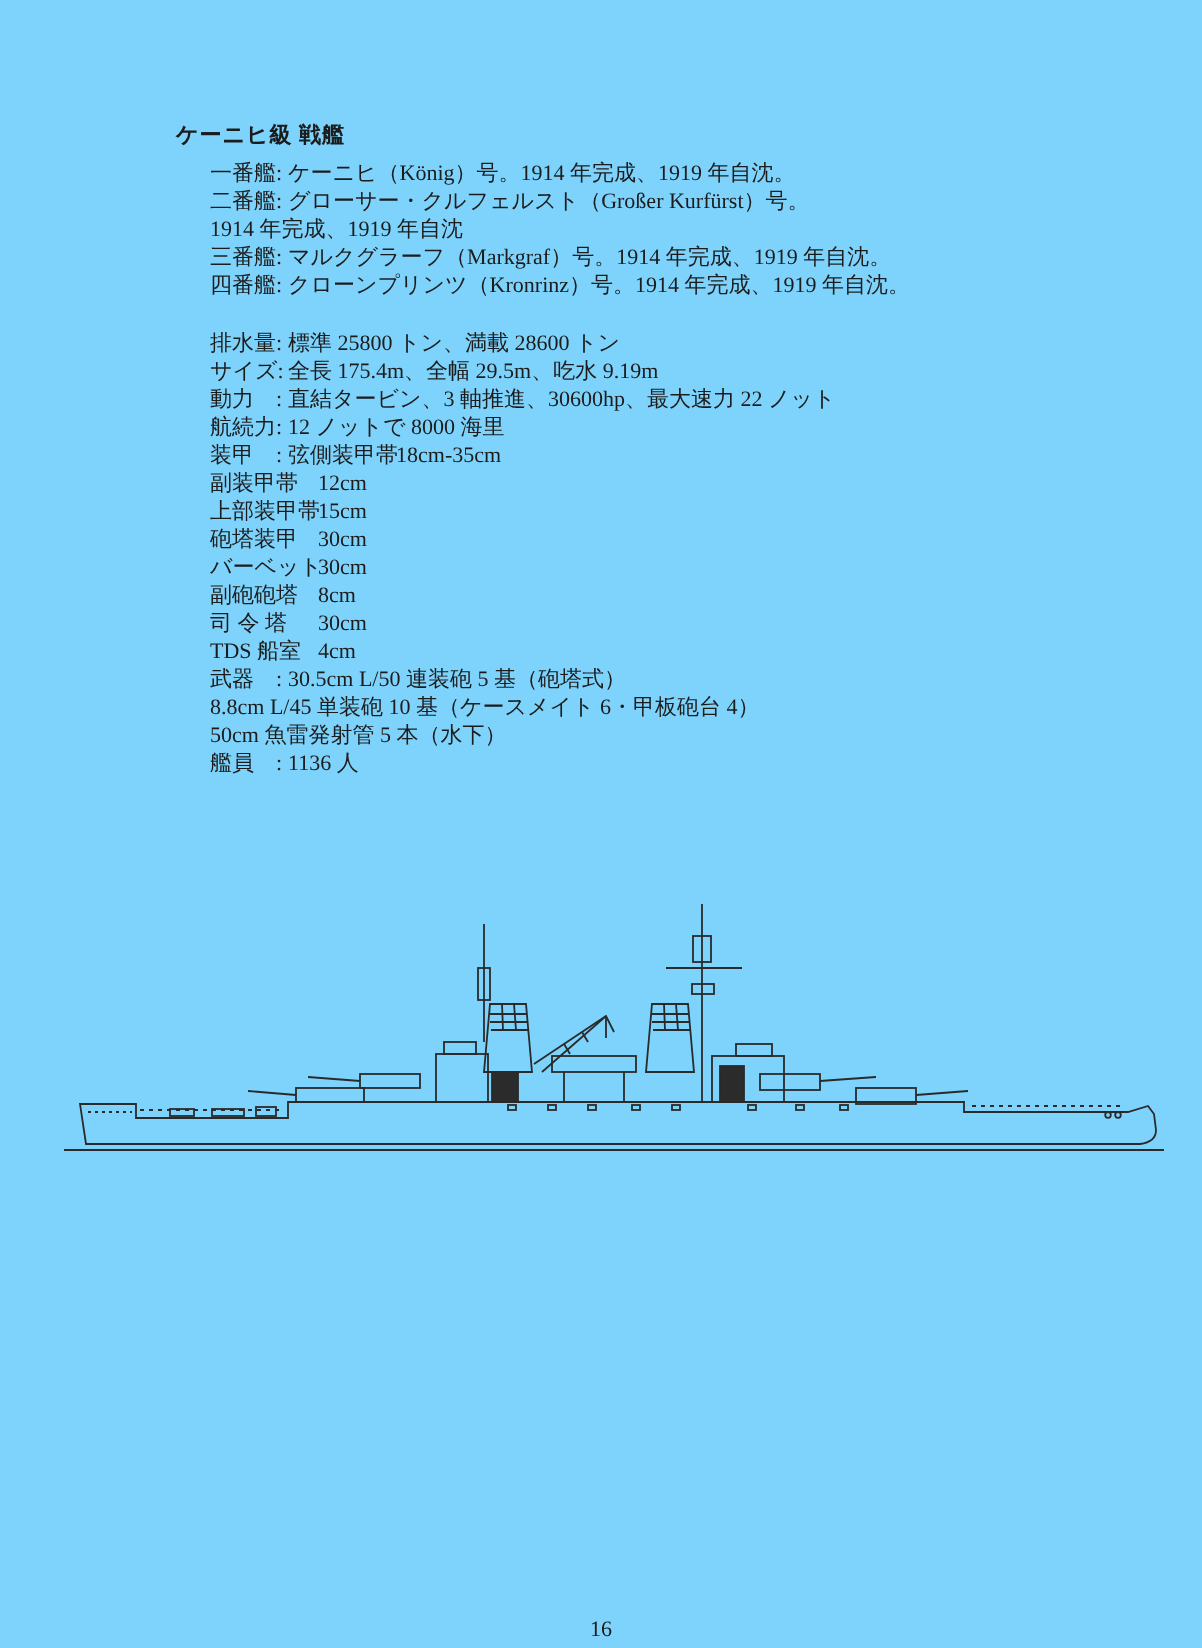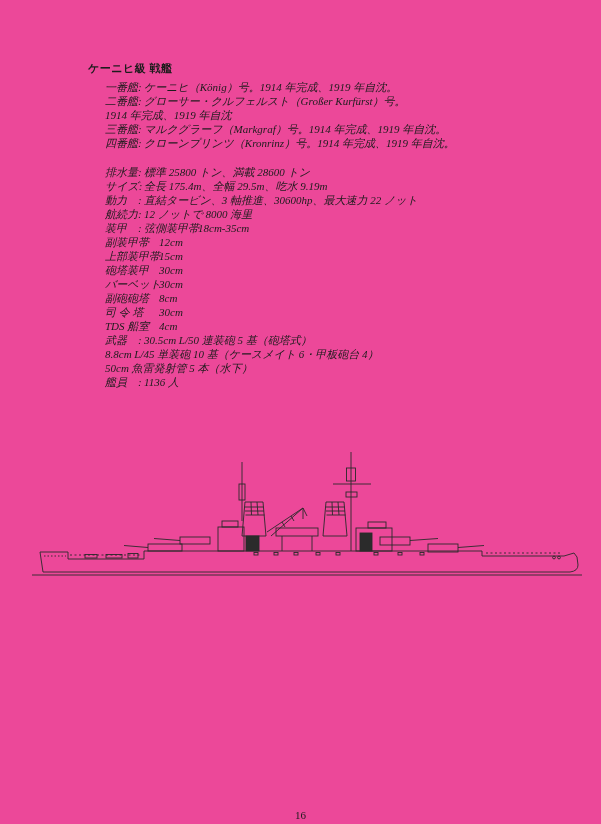--- a/index.html
+++ b/index.html
@@ -1,28 +1,28 @@
 <!DOCTYPE html>
 <html><head>
 <meta charset="utf-8">
 <style>
   html,body{margin:0;padding:0;background:#e8e8e8;}
   .page{
     position:relative;
     width:601px;height:824px;
-    background:#ec4899;
+    background:#7dd3fc;
     font-family:"Liberation Serif","DejaVu Serif",serif;
     font-size:11px;line-height:14px;
     color:#1c1c1c;
     overflow:hidden;
     margin:0 auto;
   }
   .content{position:absolute;top:61px;left:88px;width:480px;}
   .doc-title{font-weight:bold;margin:0 0 5px 0;letter-spacing:0.5px;}
-  .row{display:flex;align-items:flex-end;font-style:italic;}
+  .row{display:flex;align-items:flex-end;}
   .rows{margin-left:17px;}
   .lbl{display:inline-block;width:39px;flex:0 0 39px;white-space:pre;}
   .indent{}
   .aname{display:inline-block;width:54px;flex:0 0 54px;white-space:pre;}
   .spacer{height:15px;}
   .val{white-space:pre;}
   .figure{position:absolute;left:30px;top:448px;width:555px;height:135px;}
   .pagenum{
     position:absolute;top:784px;left:0;right:0;
     text-align:center;font-size:11px;color:#1c1c1c;margin-top:24px;

